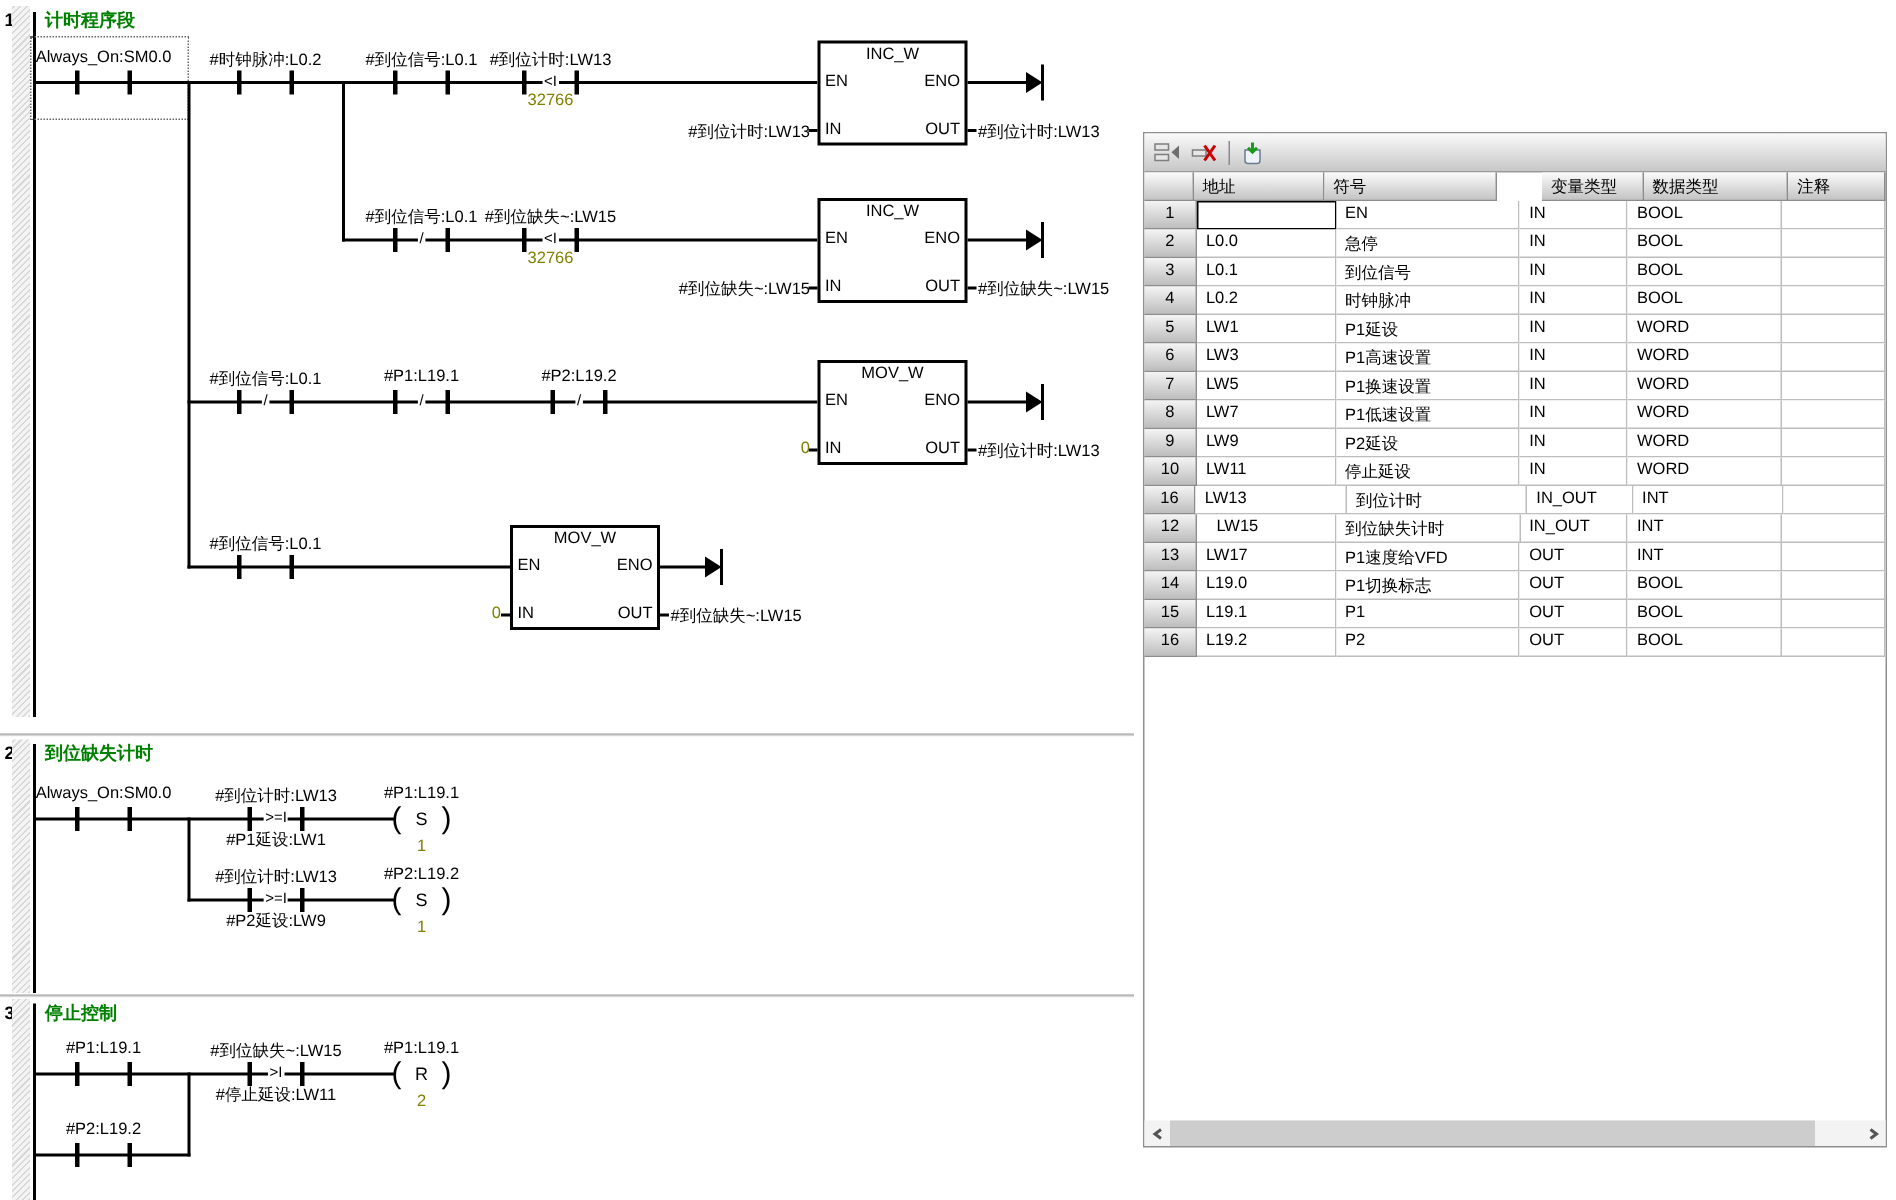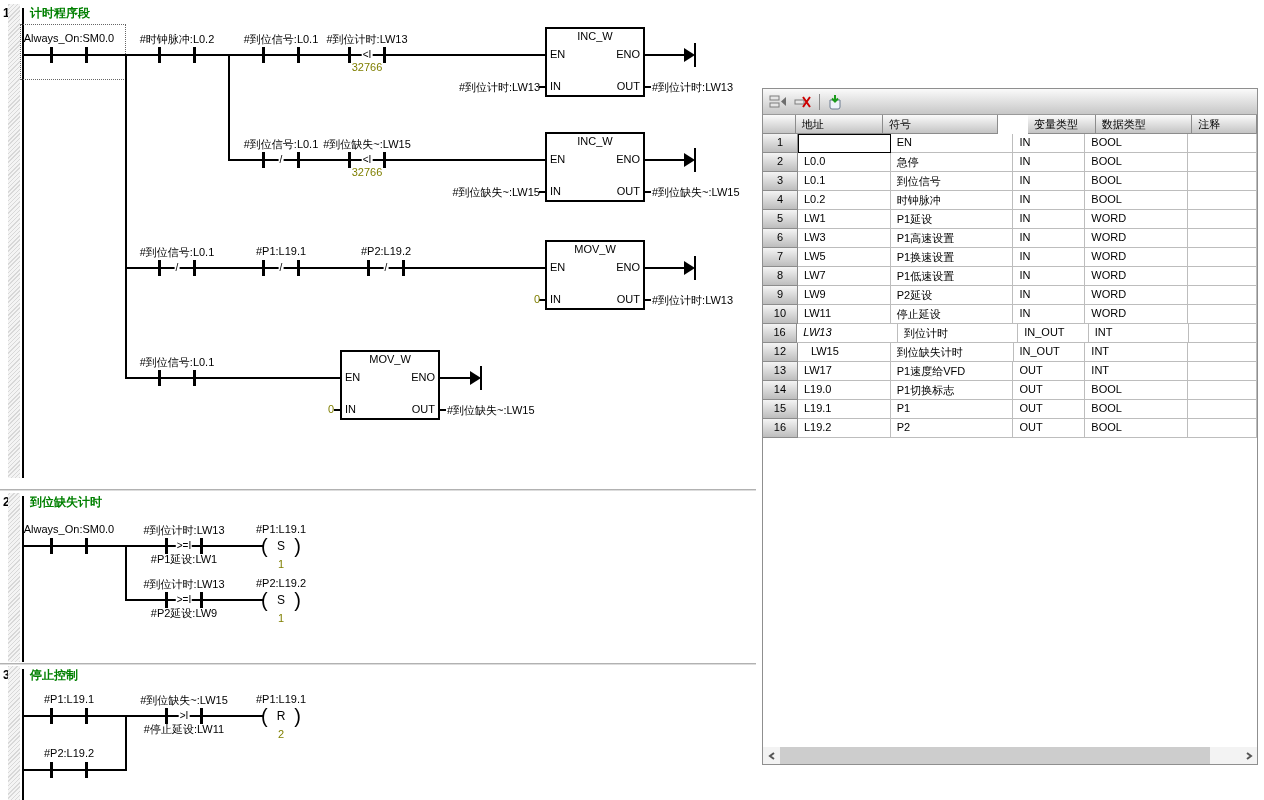--- a/index.html
+++ b/index.html
@@ -337,21 +337,21 @@
       <div class="trow">
         <div class="rn">10</div>
         <div class="dcell" style="width: 93px;">LW11</div>
         <div class="dcell" style="width: 123px;">停止延设</div>
         <div class="dcell" style="width: 72px;">IN</div>
         <div class="dcell" style="width: 103px;">WORD</div>
         <div class="dcell" style="width: 69px;"></div>
       </div>
       <div class="trow">
         <div class="rn">16</div>
-        <div class="dcell" style="width: 103px; font-style: italic;">LW13</div>
+        <div class="dcell" style="width: 103px;">LW13</div>
         <div class="dcell" style="width: 123px;">到位计时</div>
         <div class="dcell" style="width: 72px;">IN_OUT</div>
         <div class="dcell" style="width: 103px;">INT</div>
         <div class="dcell" style="width: 69px;"></div>
       </div>
       <div class="trow">
         <div class="rn">12</div>
         <div class="dcell" style="width: 93px; padding-left: 13px;">LW15</div>
         <div class="dcell" style="width: 123px;">到位缺失计时</div>
         <div class="dcell" style="width: 72px;">IN_OUT</div>

